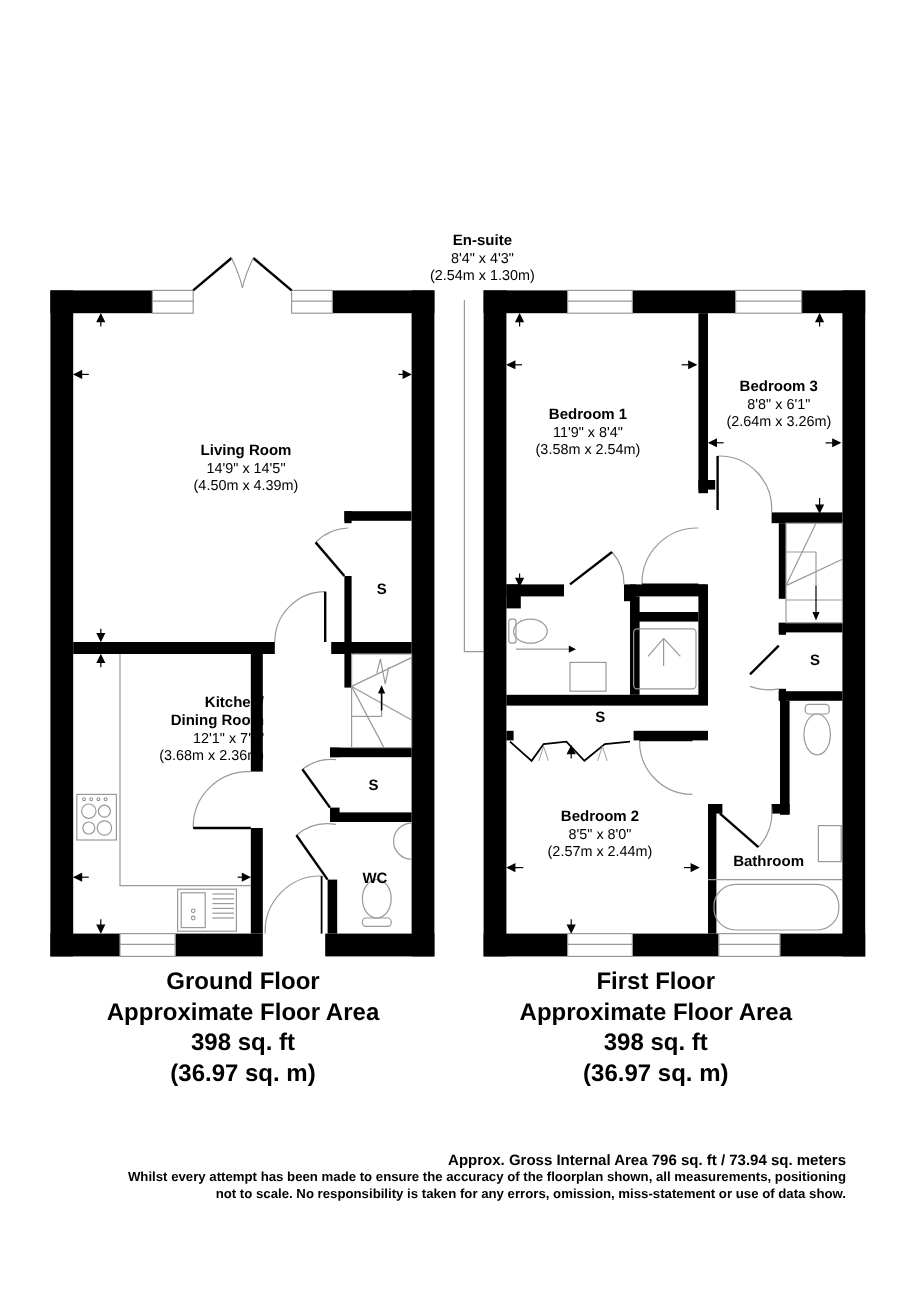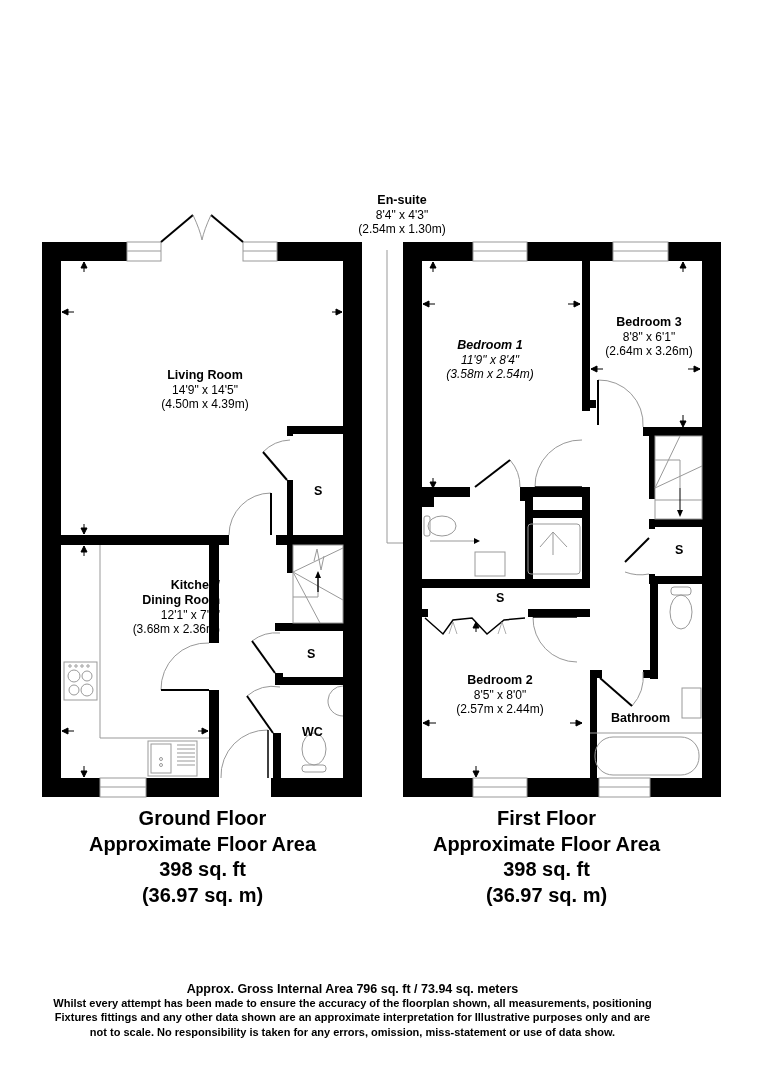--- a/index.html
+++ b/index.html
@@ -3,21 +3,21 @@
 <meta charset="utf-8">
 <style>
   html, body { margin:0; padding:0; background:#ffffff; }
   body { width:763px; height:1080px; position:relative; overflow:hidden; font-family:"Liberation Sans", sans-serif; color:#000; }
   svg.plan { position:absolute; left:0; top:0; }
   .lbl { position:absolute; text-align:center; line-height:1.2; white-space:nowrap; }
   .lbl .t { font-weight:bold; font-size:12.5px; display:block; }
   .lbl .d { font-size:12px; display:block; }
   .s-lbl { position:absolute; font-weight:bold; font-size:12.5px; }
   .floor-cap { position:absolute; text-align:center; font-weight:bold; font-size:20px; line-height:1.28; }
-  .footer { position:absolute; left:0; width:705px; top:982px; text-align:center; }
+  .footer { position:absolute; left:0; width:705px; top:960px; text-align:right; }
   .footer .h { font-weight:bold; font-size:12.5px; display:block; }
   .footer .p { font-size:11px; display:block; line-height:1.3;font-weight:bold; }
 </style>
 </head>
 <body>
 
 <svg class="plan" width="763" height="1080" viewBox="0 0 763 1080" xmlns="http://www.w3.org/2000/svg">
 
   <g>
 
@@ -291,21 +291,21 @@
 <div class="lbl" style="left:90px; top:578px; width:130px;text-align:right;">
   <span class="t">Kitchen/</span>
   <span class="t">Dining Room</span>
   <span class="d">12'1" x 7'9"</span>
   <span class="d">(3.68m x 2.36m)</span>
 </div>
 <div class="s-lbl" style="left:314px; top:484px;">S</div>
 <div class="s-lbl" style="left:307px; top:647px;">S</div>
 <div class="s-lbl" style="left:302px; top:725px;">WC</div>
 
-<div class="lbl" style="left:425px; top:338px; width:130px;font-style:italic;">
+<div class="lbl" style="left:425px; top:338px; width:130px;">
   <span class="t">Bedroom 1</span>
   <span class="d">11'9" x 8'4"</span>
   <span class="d">(3.58m x 2.54m)</span>
 </div>
 <div class="lbl" style="left:588px; top:315px; width:122px;">
   <span class="t">Bedroom 3</span>
   <span class="d">8'8" x 6'1"</span>
   <span class="d">(2.64m x 3.26m)</span>
 </div>
 <div class="lbl" style="left:435px; top:673px; width:130px;text-align:center;">
@@ -326,15 +326,14 @@
 <div class="floor-cap" style="left:424px; top:806px; width:245px;">
   <div>First Floor</div>
   <div>Approximate Floor Area</div>
   <div>398 sq. ft</div>
   <div>(36.97 sq. m)</div>
 </div>
 
 <div class="footer">
   <span class="h">Approx. Gross Internal Area 796 sq. ft / 73.94 sq. meters</span>
   <span class="p">Whilst every attempt has been made to ensure the accuracy of the floorplan shown, all measurements, positioning</span>
-  <span class="p">Fixtures fittings and any other data shown are an approximate interpretation for Illustrative purposes only  and are</span>
   <span class="p">not to scale. No responsibility is taken for any errors, omission, miss-statement or use of data show.</span>
 </div>
 
 </body></html>

